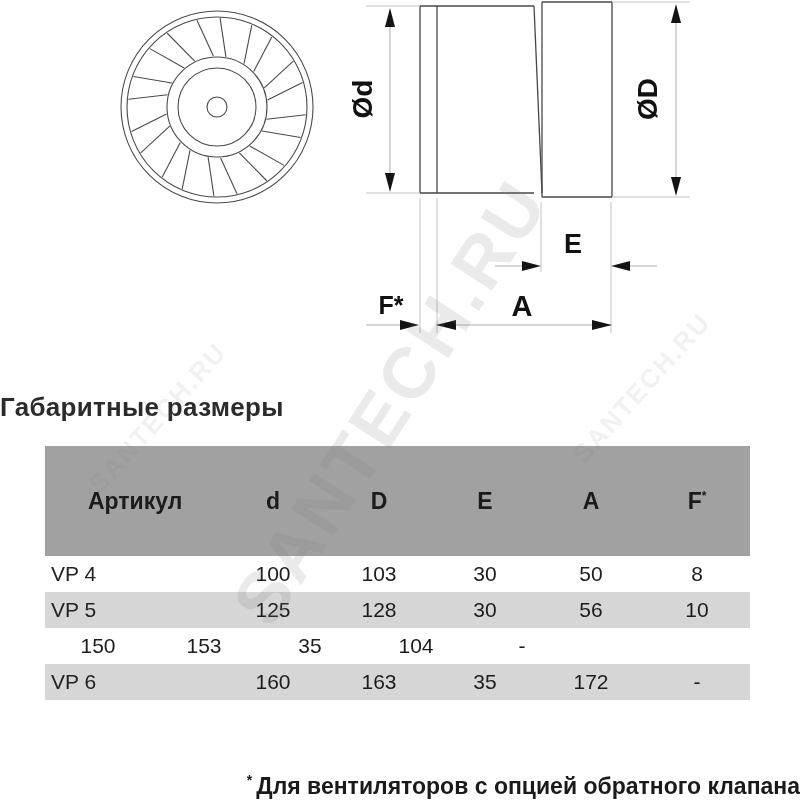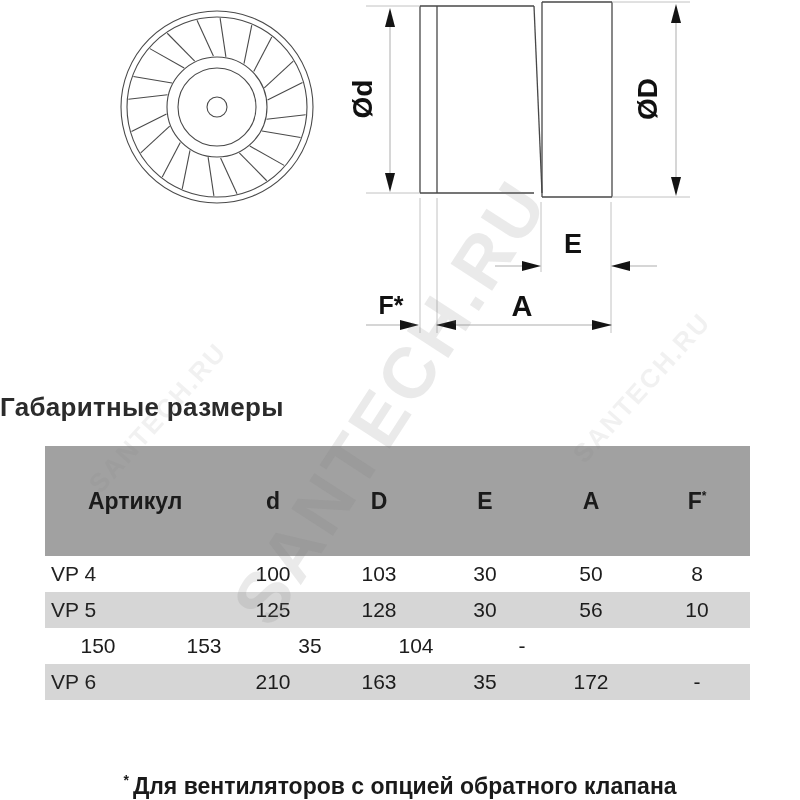--- a/index.html
+++ b/index.html
@@ -19,21 +19,21 @@
   }
   .row{display:flex;align-items:center;height:36px;font-size:21px;background:#ffffff;}
   .row-alt{background:#d6d6d6;}
   .col-article{width:175px;box-sizing:border-box;text-align:left;}
   .thead .col-article{padding-left:43px;}
   .row .col-article{padding-left:6px;font-weight:normal;color:#222;}
   .col{width:106px;text-align:center;}
   .row .col{font-weight:normal;}
   .thead sup{font-size:12px;vertical-align:super;}
   .footnote{
-    position:absolute;left:0;top:772px;width:800px;text-align:center;
+    position:absolute;left:0;top:772px;width:800px;text-align:right;
     font-size:23px;font-weight:bold;color:#1a1a1a;
   }
   .footnote sup{font-size:14px;margin-right:4px;}
   .wm{position:absolute;pointer-events:none;white-space:nowrap;font-weight:bold;z-index:5;}
   .wm-big{
     left:390px;top:402px;transform:translate(-50%,-50%) rotate(-57deg);
     font-size:72px;letter-spacing:4px;color:rgba(125,125,125,0.16);
   }
   .wm-small{font-size:26px;letter-spacing:2px;color:rgba(125,125,125,0.11);}
   .wm-left{left:158px;top:418px;transform:translate(-50%,-50%) rotate(-48deg);}
@@ -159,21 +159,21 @@
     <div class="row">
       <div class="col">150</div>
       <div class="col">153</div>
       <div class="col">35</div>
       <div class="col">104</div>
       <div class="col">-</div>
     </div>
 
     <div class="row row-alt">
       <div class="col-article">VP 6</div>
-      <div class="col">210</div>
+      <div class="col">160</div>
       <div class="col">163</div>
       <div class="col">35</div>
       <div class="col">172</div>
       <div class="col">-</div>
     </div>
   </div>
 
   <div class="footnote"><sup>*</sup><span>Для вентиляторов с опцией обратного клапана</span></div>
 
   <div class="wm wm-big">SANTECH.RU</div>

